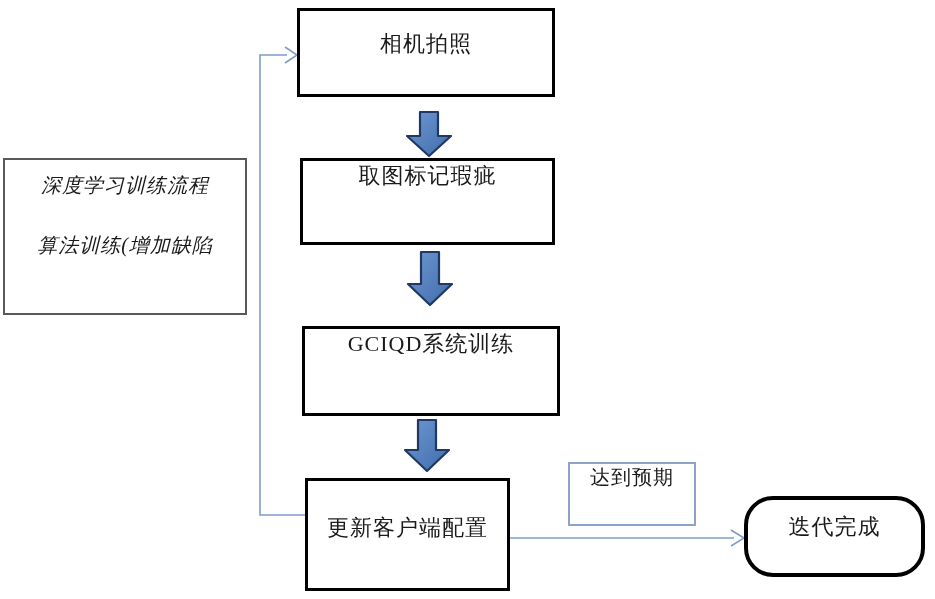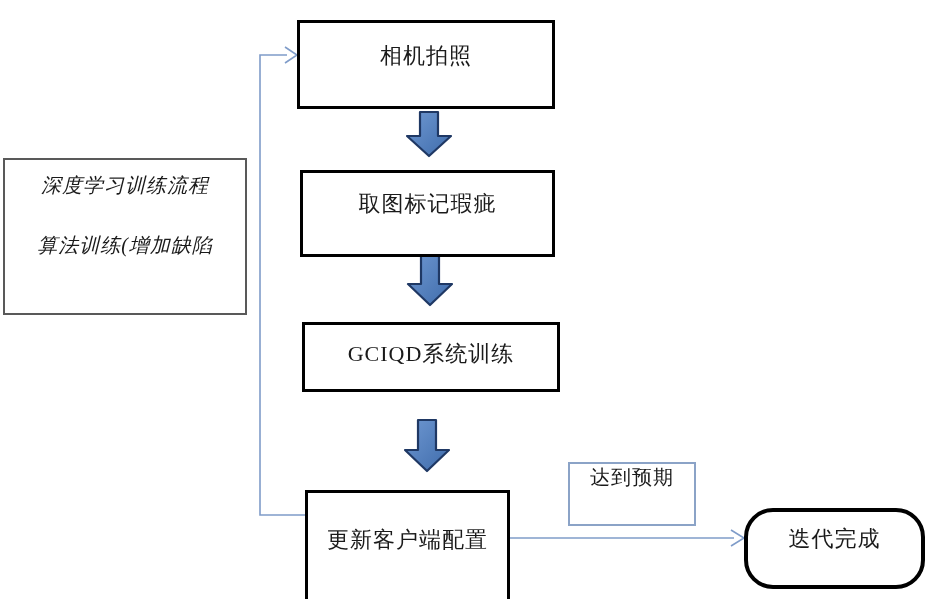--- a/index.html
+++ b/index.html
@@ -24,25 +24,24 @@
     position: absolute;
     box-sizing: border-box;
     background: #ffffff;
     text-align: center;
     color: #1a1a1a;
   }
   .thick {
     border: 3px solid #000000;
     font-size: 22px;
     letter-spacing: 1px;
-    margin-top: 12px;
   }
   .node-camera   { left: 297px; top: 8px;   width: 258px; height: 89px;  padding-top: 18px; }
-  .node-mark     { left: 300px; top: 158px; width: 255px; height: 87px;  padding-top: 16px; }
-  .node-train    { left: 302px; top: 310px; width: 258px; height: 70px;  padding-top: 14px; }
+  .node-mark     { left: 300px; top: 158px; width: 255px; height: 87px;  }
+  .node-train    { left: 302px; top: 326px; width: 258px; height: 90px;  }
   .node-update   { left: 305px; top: 478px; width: 205px; height: 113px; padding-top: 30px; line-height: 33px; }
   .node-done     { left: 744px; top: 496px; width: 181px; height: 81px;  padding-top: 12px; border-width: 4px; border-radius: 29px; }
   .note-box {
     left: 3px; top: 158px; width: 244px; height: 157px;
     border: 2px solid #595959;
     font-size: 20px;
     line-height: 30px;
     padding-top: 10px;
     letter-spacing: 1px;
     font-style: italic;

